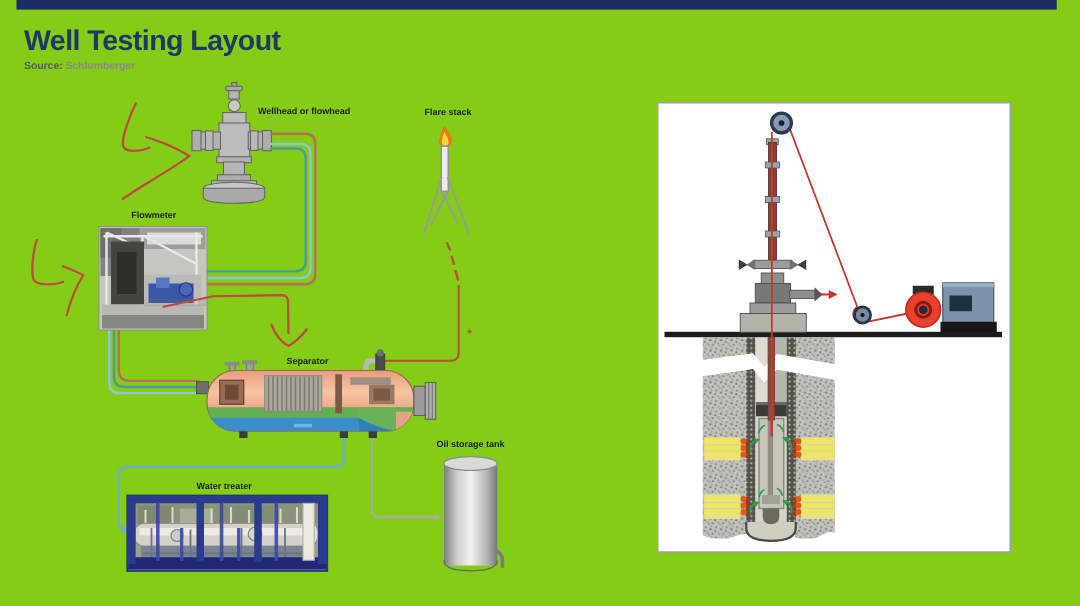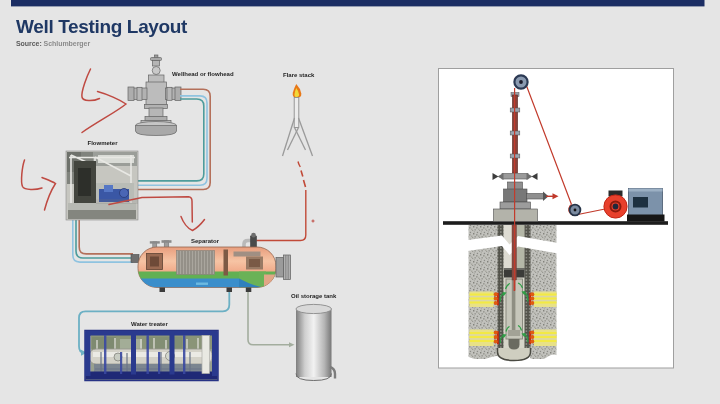--- a/index.html
+++ b/index.html
@@ -1,16 +1,16 @@
 <!DOCTYPE html>
 <html><head>
 <meta charset="utf-8">
 <style>
   html,body{margin:0;padding:0;background:#fff;}
-  #page{position:relative;width:720px;height:404px;background:#e5e5e5;overflow:hidden;
+  #page{position:relative;width:720px;height:404px;background:#84cc16;overflow:hidden;
         font-family:"Liberation Sans",sans-serif;}
   svg{position:absolute;top:0;left:0;}
 </style>
 </head>
 <body>
 <div id="page">
 <svg width="720" height="404" viewBox="0 0 720 404">
 <defs>
   <pattern id="rock" width="7" height="7" patternUnits="userSpaceOnUse">
     <rect width="7" height="7" fill="#c2c2bd"></rect>

